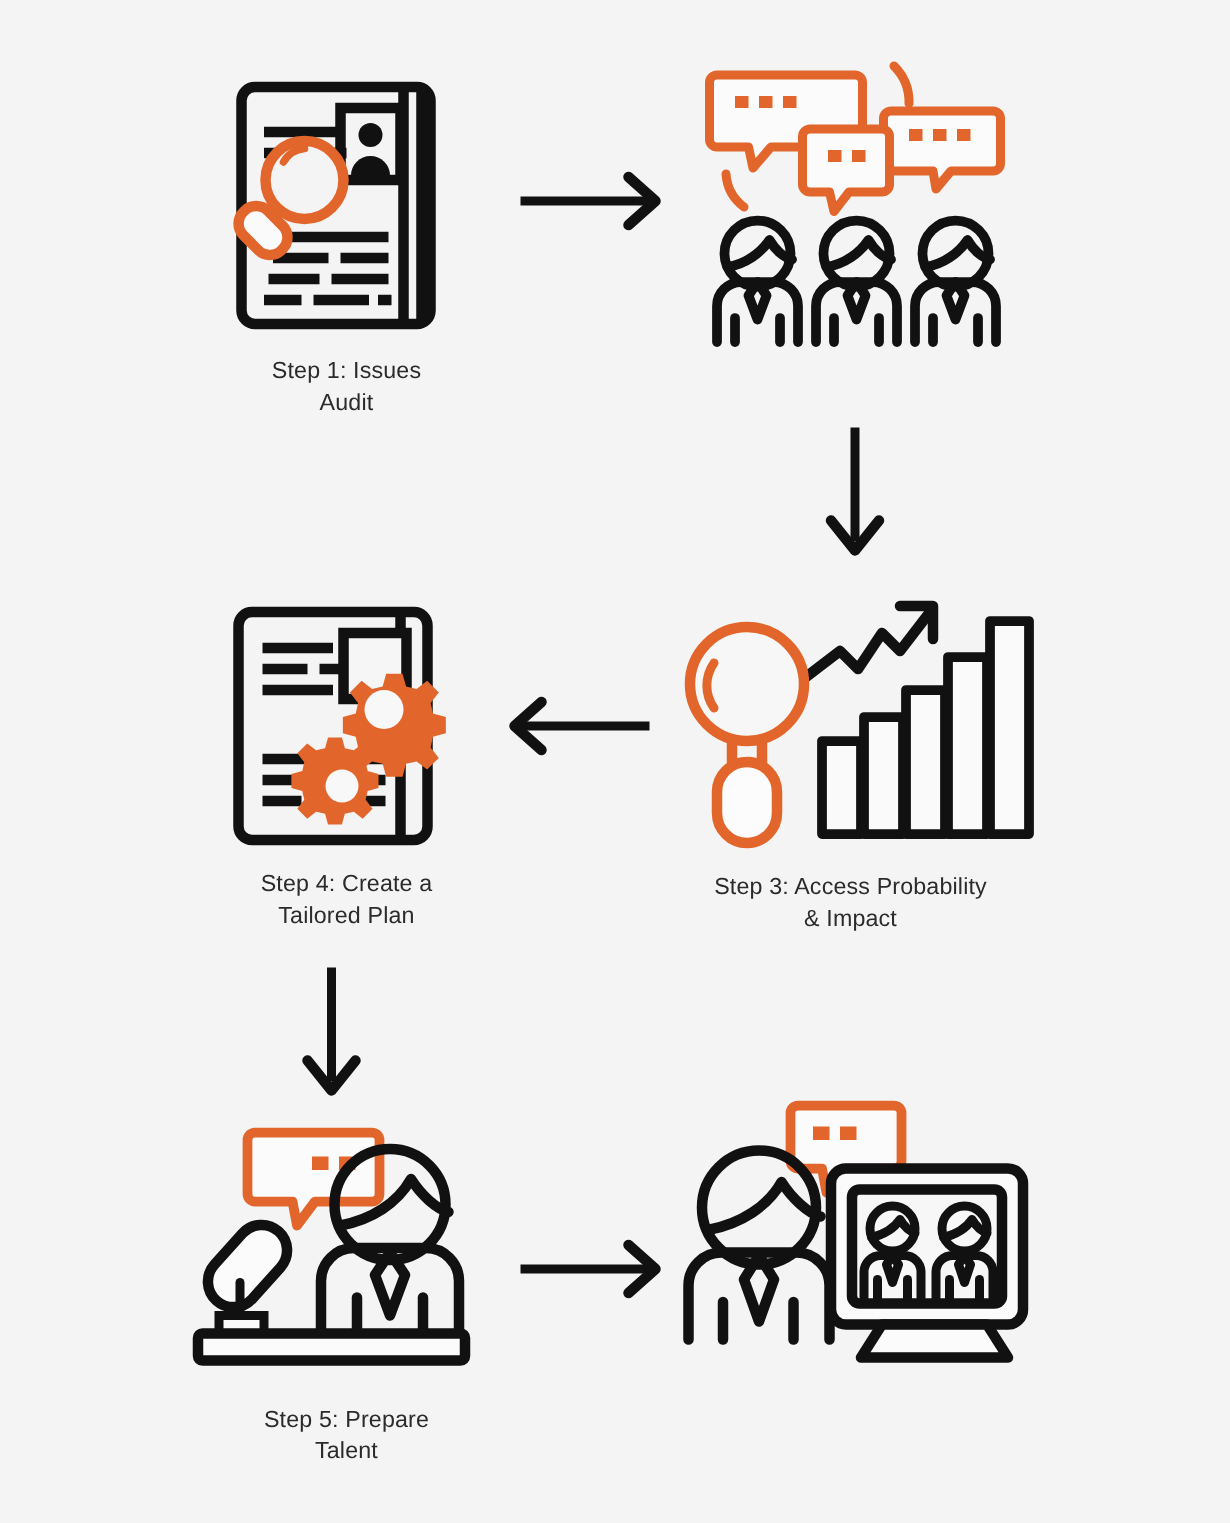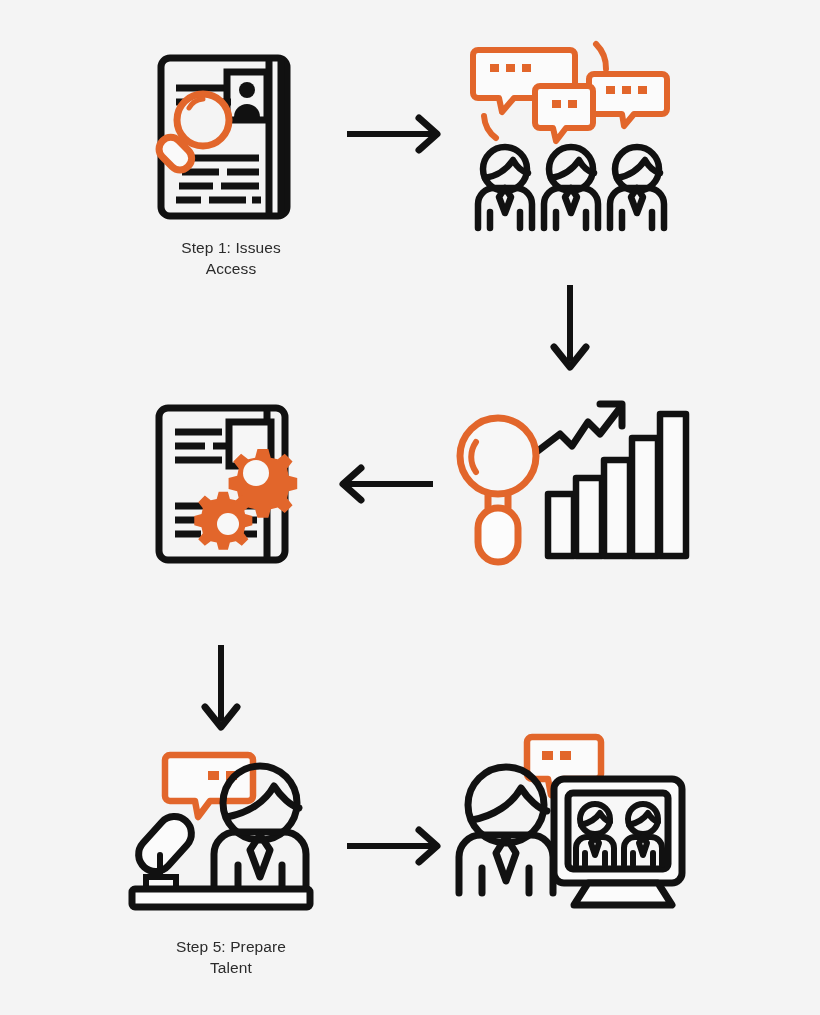--- a/index.html
+++ b/index.html
@@ -76,21 +76,21 @@
           <path d="M83 69 a13 13 0 0 1 26 0 z" fill="#111"></path>
         </g>
         <g fill="none" stroke="#e2662b" stroke-width="7" stroke-linecap="round">
           <circle cx="52" cy="72" r="26" fill="#f4f4f4"></circle>
           <path d="M38 60 a18 18 0 0 1 14 -9" stroke-width="5"></path>
           <rect x="13" y="88" width="23" height="36" rx="11" transform="rotate(-45 24 106)" fill="#fafafa"></rect>
         </g>
       </svg>
     </div>
     <div class="step-label">Step 1: Issues
-Access</div>
+Audit</div>
   </div>
 
   <div class="arrow-wrap" style="left:345px; top:112px;">
     <svg width="100" height="44" viewBox="0 0 100 44">
       <line x1="2" y1="22" x2="88" y2="22" stroke="#111" stroke-width="6" stroke-linecap="butt"></line>
       <polyline points="74,6 92,22 74,38" fill="none" stroke="#111" stroke-width="7" stroke-linecap="round" stroke-linejoin="round"></polyline>
     </svg>
   </div>
 
   <div class="step-cell" style="left:455px; top:38px; width:230px;">
@@ -164,20 +164,22 @@
         </g>
         <g fill="none" stroke="#e2662b" stroke-width="7" stroke-linecap="round">
           <circle cx="44" cy="58" r="38" fill="#f7f7f7"></circle>
           <path d="M22 44 a26 26 0 0 0 0 30" stroke-width="6"></path>
           <line x1="34" y1="96" x2="34" y2="110"></line>
           <line x1="54" y1="96" x2="54" y2="110"></line>
           <rect x="24" y="110" width="40" height="54" rx="20" fill="#fcfcfc"></rect>
         </g>
       </svg>
     </div>
+    <div class="step-label">Step 3: Access Probability
+&amp; Impact</div>
   </div>
 
   <div class="arrow-wrap" style="left:335px; top:462px;">
     <svg width="100" height="44" viewBox="0 0 100 44">
       <line x1="12" y1="22" x2="98" y2="22" stroke="#111" stroke-width="6" stroke-linecap="butt"></line>
       <polyline points="26,6 8,22 26,38" fill="none" stroke="#111" stroke-width="7" stroke-linecap="round" stroke-linejoin="round"></polyline>
     </svg>
   </div>
 
   <div class="step-cell" style="left:125px; top:400px; width:212px;">
@@ -204,20 +206,22 @@
         <g>
           <path d="M106 47 l9 -2 l3 -11 l14 0 l3 11 l9 2 l9 -7 l10 10 l-7 9 l2 9 l11 3 l0 14 l-11 3 l-2 9 l7 9 l-10 10 l-9 -7 l-9 2 l-3 11 l-14 0 l-3 -11 l-9 -2 l-9 7 l-10 -10 l7 -9 l-2 -9 l-11 -3 l0 -14 l11 -3 l2 -9 l-7 -9 l10 -10 z" fill="#e2662b" transform="translate(-7,7) scale(0.78) translate(30,20)"></path>
           <circle cx="107" cy="73" r="13" fill="#f8f8f8"></circle>
         </g>
         <g>
           <path d="M106 47 l9 -2 l3 -11 l14 0 l3 11 l9 2 l9 -7 l10 10 l-7 9 l2 9 l11 3 l0 14 l-11 3 l-2 9 l7 9 l-10 10 l-9 -7 l-9 2 l-3 11 l-14 0 l-3 -11 l-9 -2 l-9 7 l-10 -10 l7 -9 l-2 -9 l-11 -3 l0 -14 l11 -3 l2 -9 l-7 -9 l10 -10 z" fill="#e2662b" transform="translate(-28,56) scale(0.66) translate(30,20)"></path>
           <circle cx="79" cy="124" r="11" fill="#f8f8f8"></circle>
         </g>
       </svg>
     </div>
+    <div class="step-label">Step 4: Create a
+Tailored Plan</div>
   </div>
 
   <div class="arrow-wrap" style="left:199px; top:643px;">
     <svg width="44" height="92" viewBox="0 0 44 92">
       <line x1="22" y1="2" x2="22" y2="78" stroke="#111" stroke-width="6"></line>
       <polyline points="6,64 22,84 38,64" fill="none" stroke="#111" stroke-width="7" stroke-linecap="round" stroke-linejoin="round"></polyline>
     </svg>
   </div>
 
   <div class="step-cell" style="left:120px; top:735px; width:222px;">

